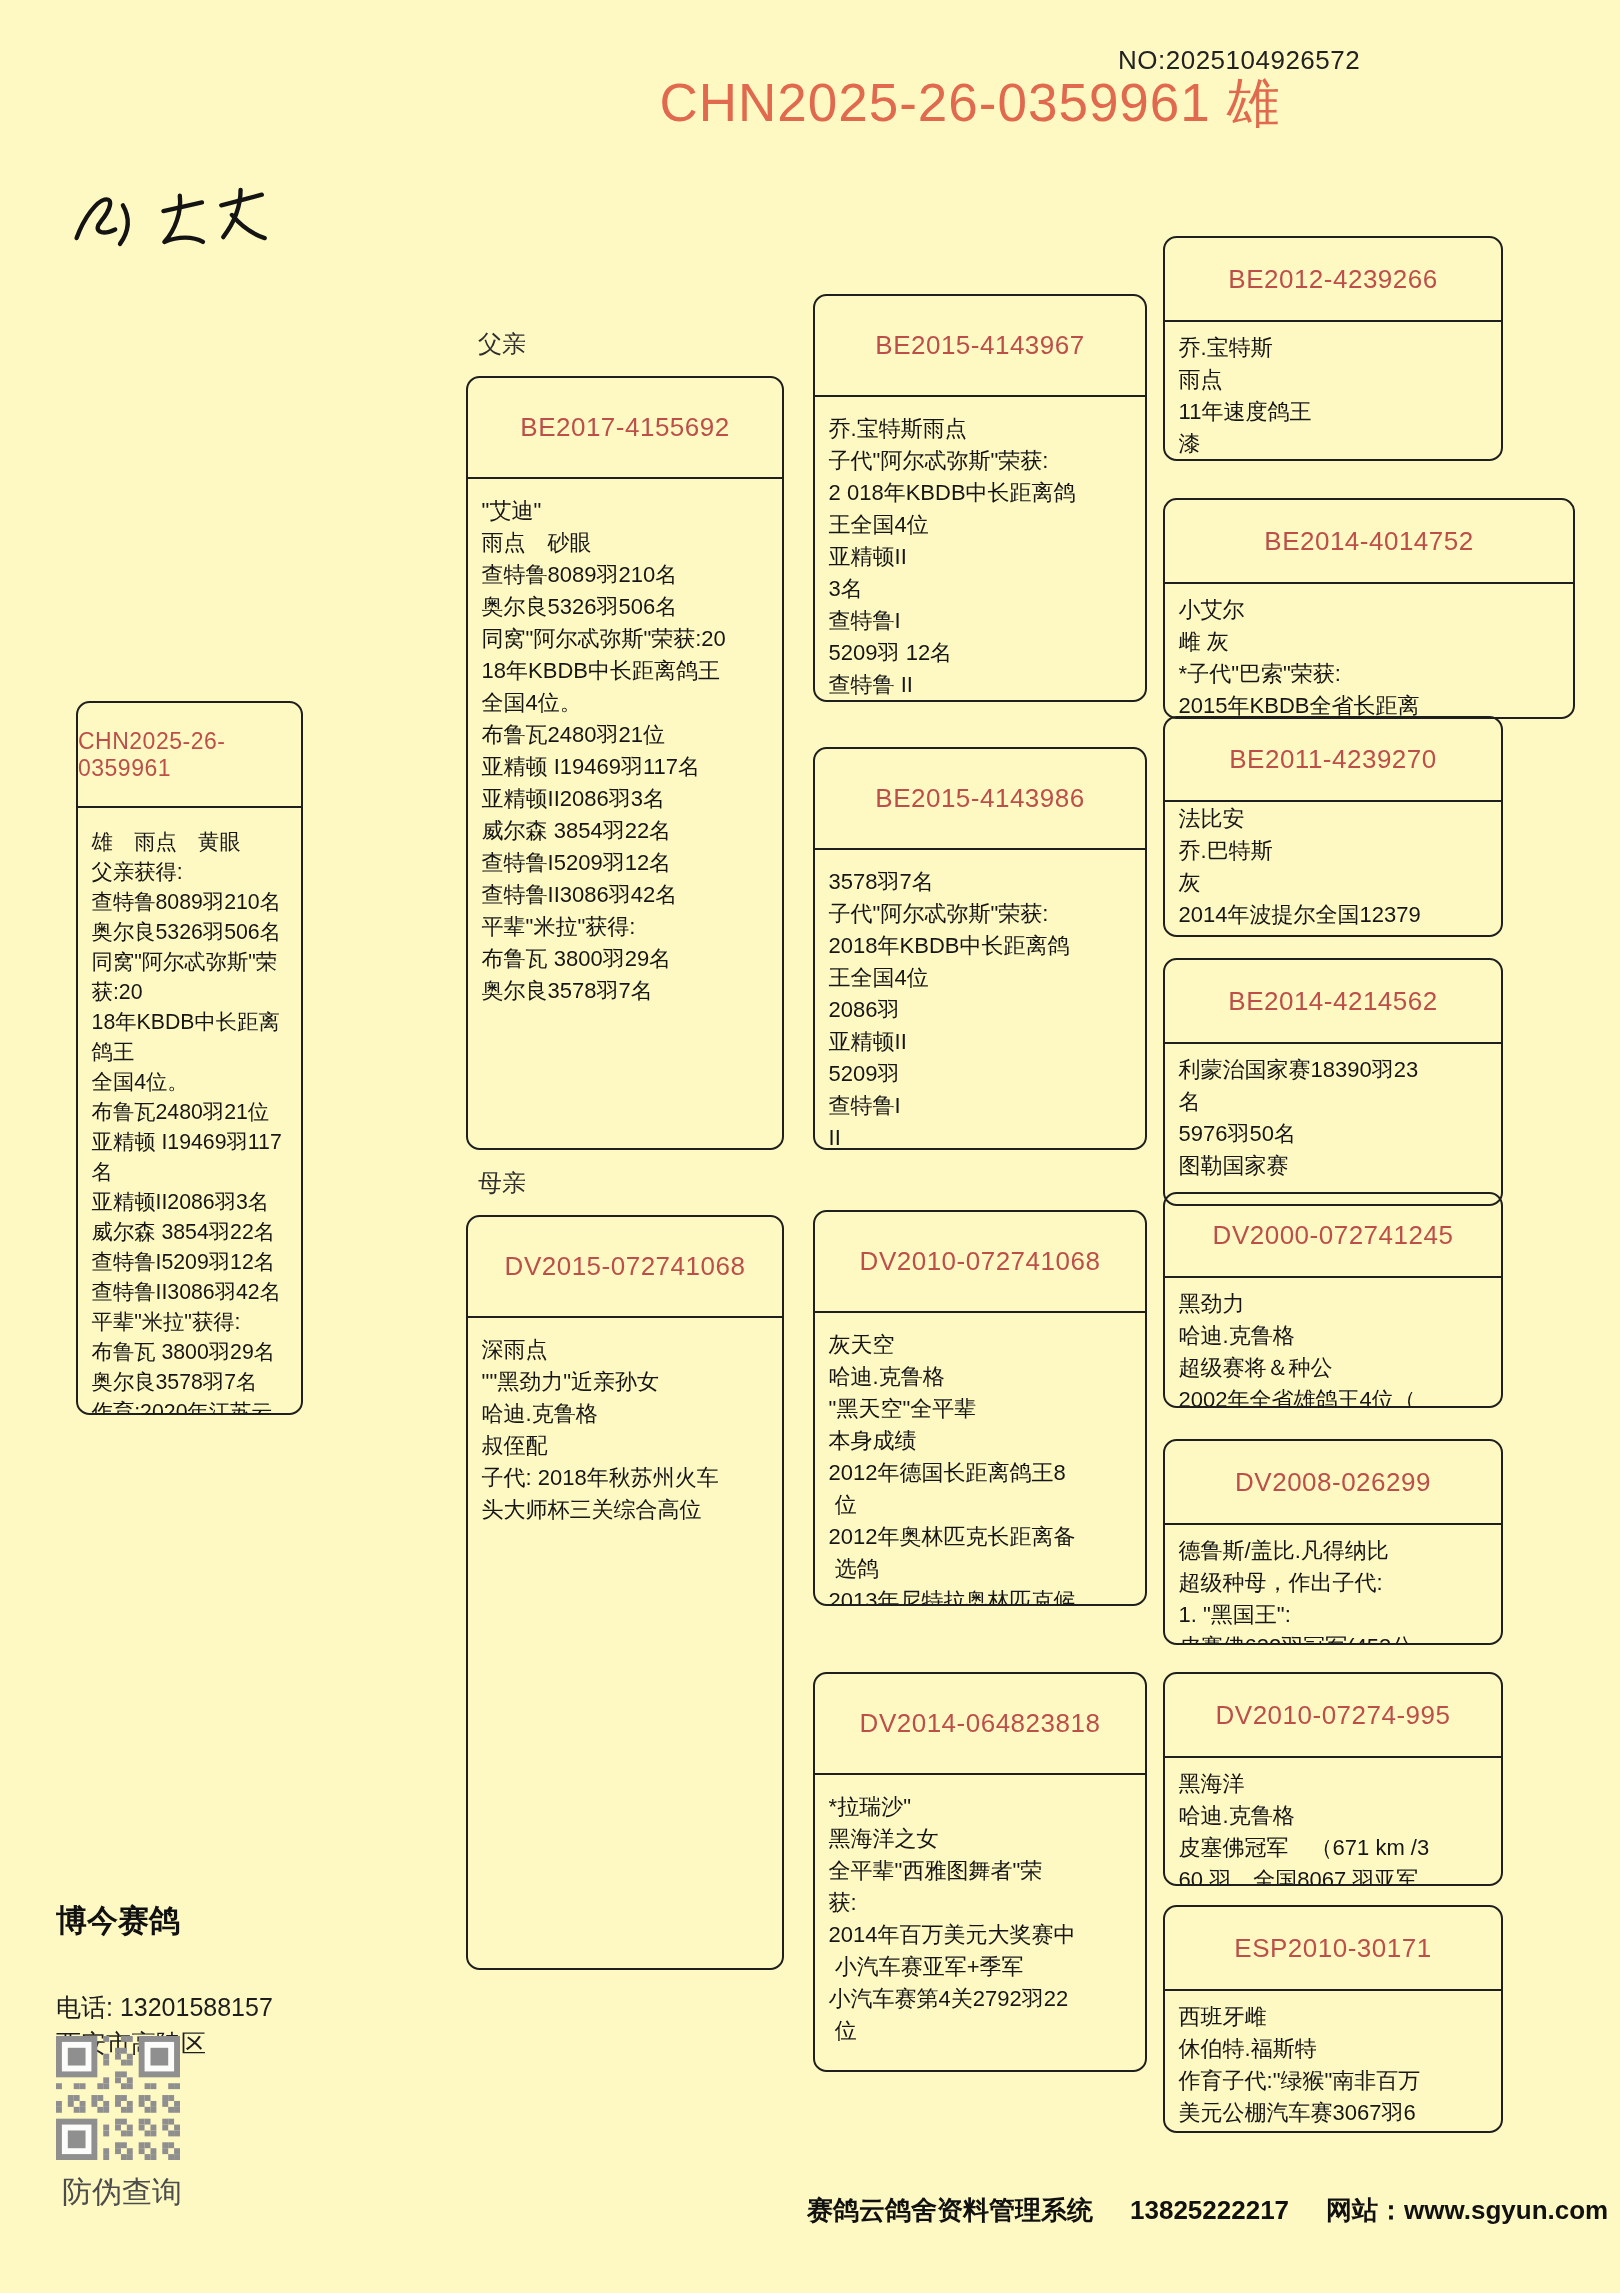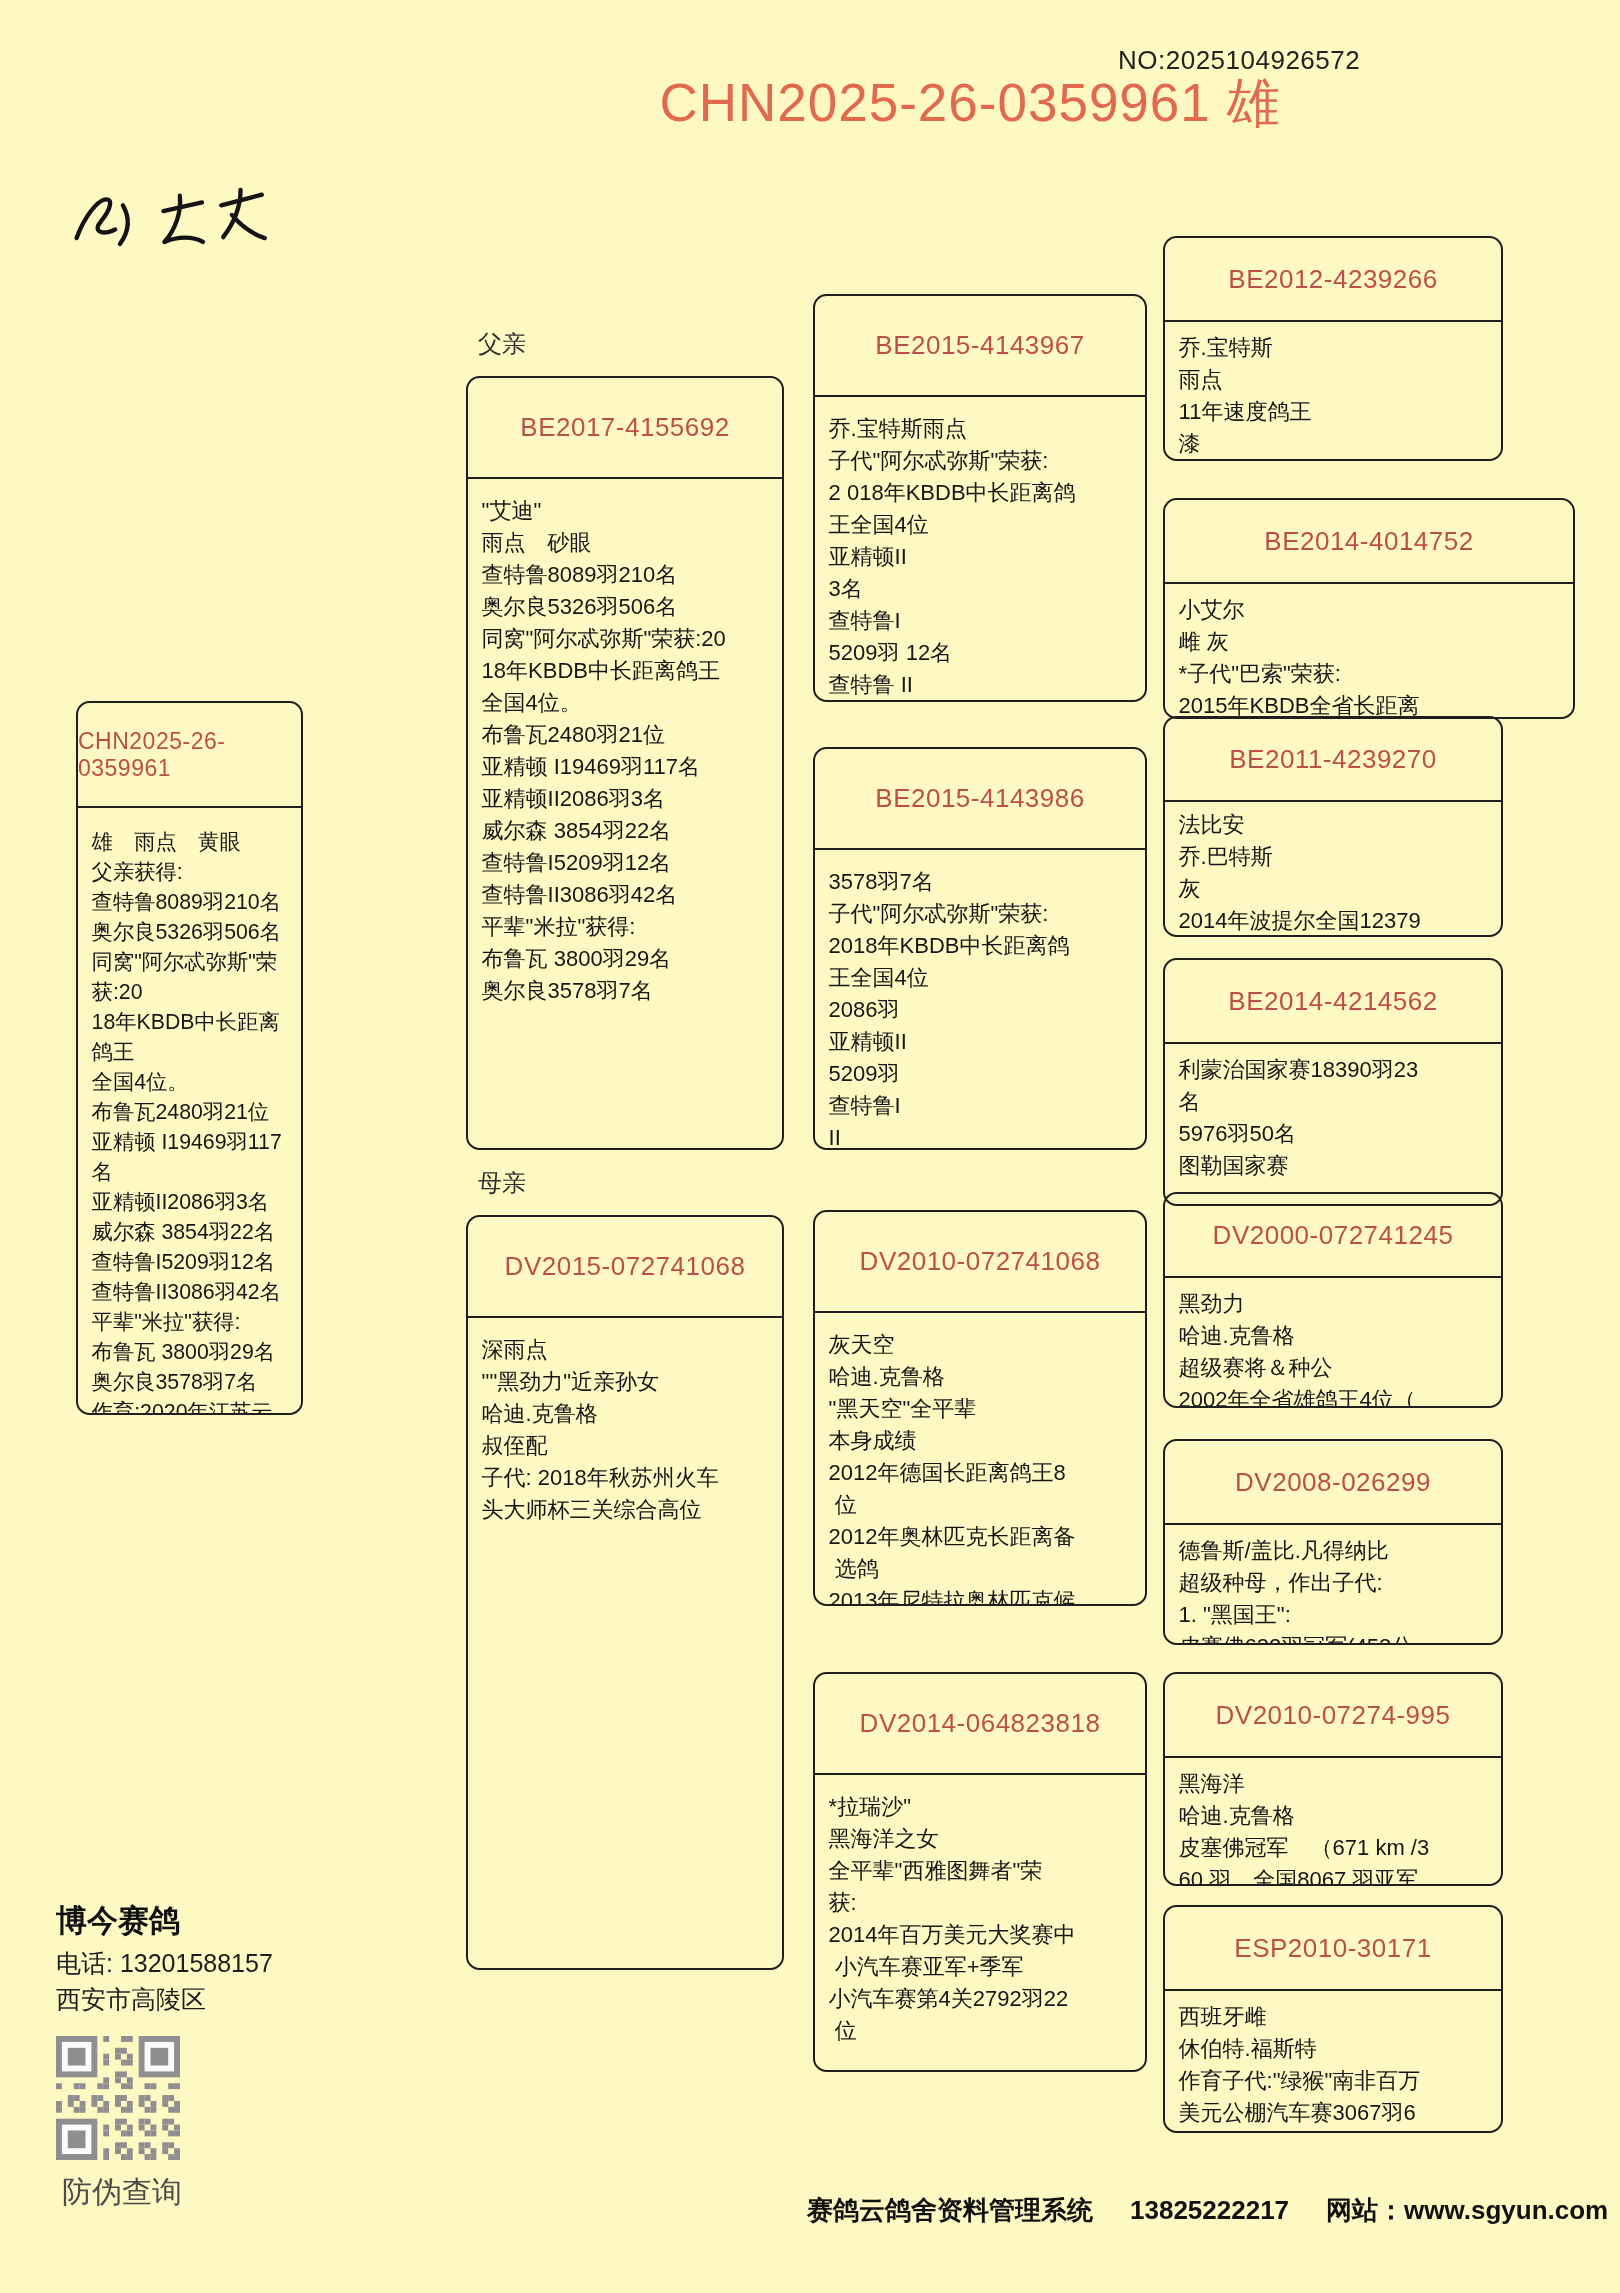--- a/index.html
+++ b/index.html
@@ -25,21 +25,21 @@
   }
   .hd-tall{height:103px;}
   .hd-mid{height:99px;}
   .hd-short{height:82px;}
   .box-bd{
     padding:15.5px 9.7px 0 13.6px;font-size:22px;line-height:32px;
     color:#161616;white-space:pre-wrap;
   }
   .bd-subject{font-size:21.3px;line-height:30px;padding-top:19.4px;}
   .footer-loft{position:absolute;left:56px;top:1900px;font-size:31px;font-weight:700;color:#111;}
-  .footer-line{position:absolute;left:56px;font-size:25px;color:#1d1d1d;}
+  .footer-line{position:absolute;left:56px;font-size:25px;color:#1d1d1d;margin-top:44px;}
   .qr{position:absolute;left:56px;top:2036px;}
   .qr-label{position:absolute;left:62px;top:2172px;font-size:30px;color:#4c4c4c;}
   .footer-right{
     position:absolute;left:807px;top:2193px;display:flex;gap:37px;
     font-size:26px;font-weight:600;color:#111;align-items:baseline;
   }
   .signature{position:absolute;left:70px;top:186px;}
 </style>
 </head>
 <body>
@@ -175,21 +175,21 @@
   </div>
   <div class="box" style="left:1163px;top:478px;width:412px;height:221px;margin-top:20px;">
     <div class="box-hd hd-short">BE2014-4014752</div>
     <div class="box-bd" style="padding-top:9.7px;">小艾尔
 雌 灰
 *子代"巴索"荣获:
 2015年KBDB全省长距离</div>
   </div>
   <div class="box" style="left:1163px;top:716px;width:340px;height:221px;">
     <div class="box-hd hd-short">BE2011-4239270</div>
-    <div class="box-bd" style="padding-top:7px;">法比安
+    <div class="box-bd" style="padding-top:1px;">法比安
 乔.巴特斯
 灰
 2014年波提尔全国12379</div>
   </div>
   <div class="box" style="left:1163px;top:958px;width:340px;height:248px;">
     <div class="box-hd hd-short">BE2014-4214562</div>
     <div class="box-bd" style="padding-top:9.7px;">利蒙治国家赛18390羽23
 名
 5976羽50名
 图勒国家赛</div>

